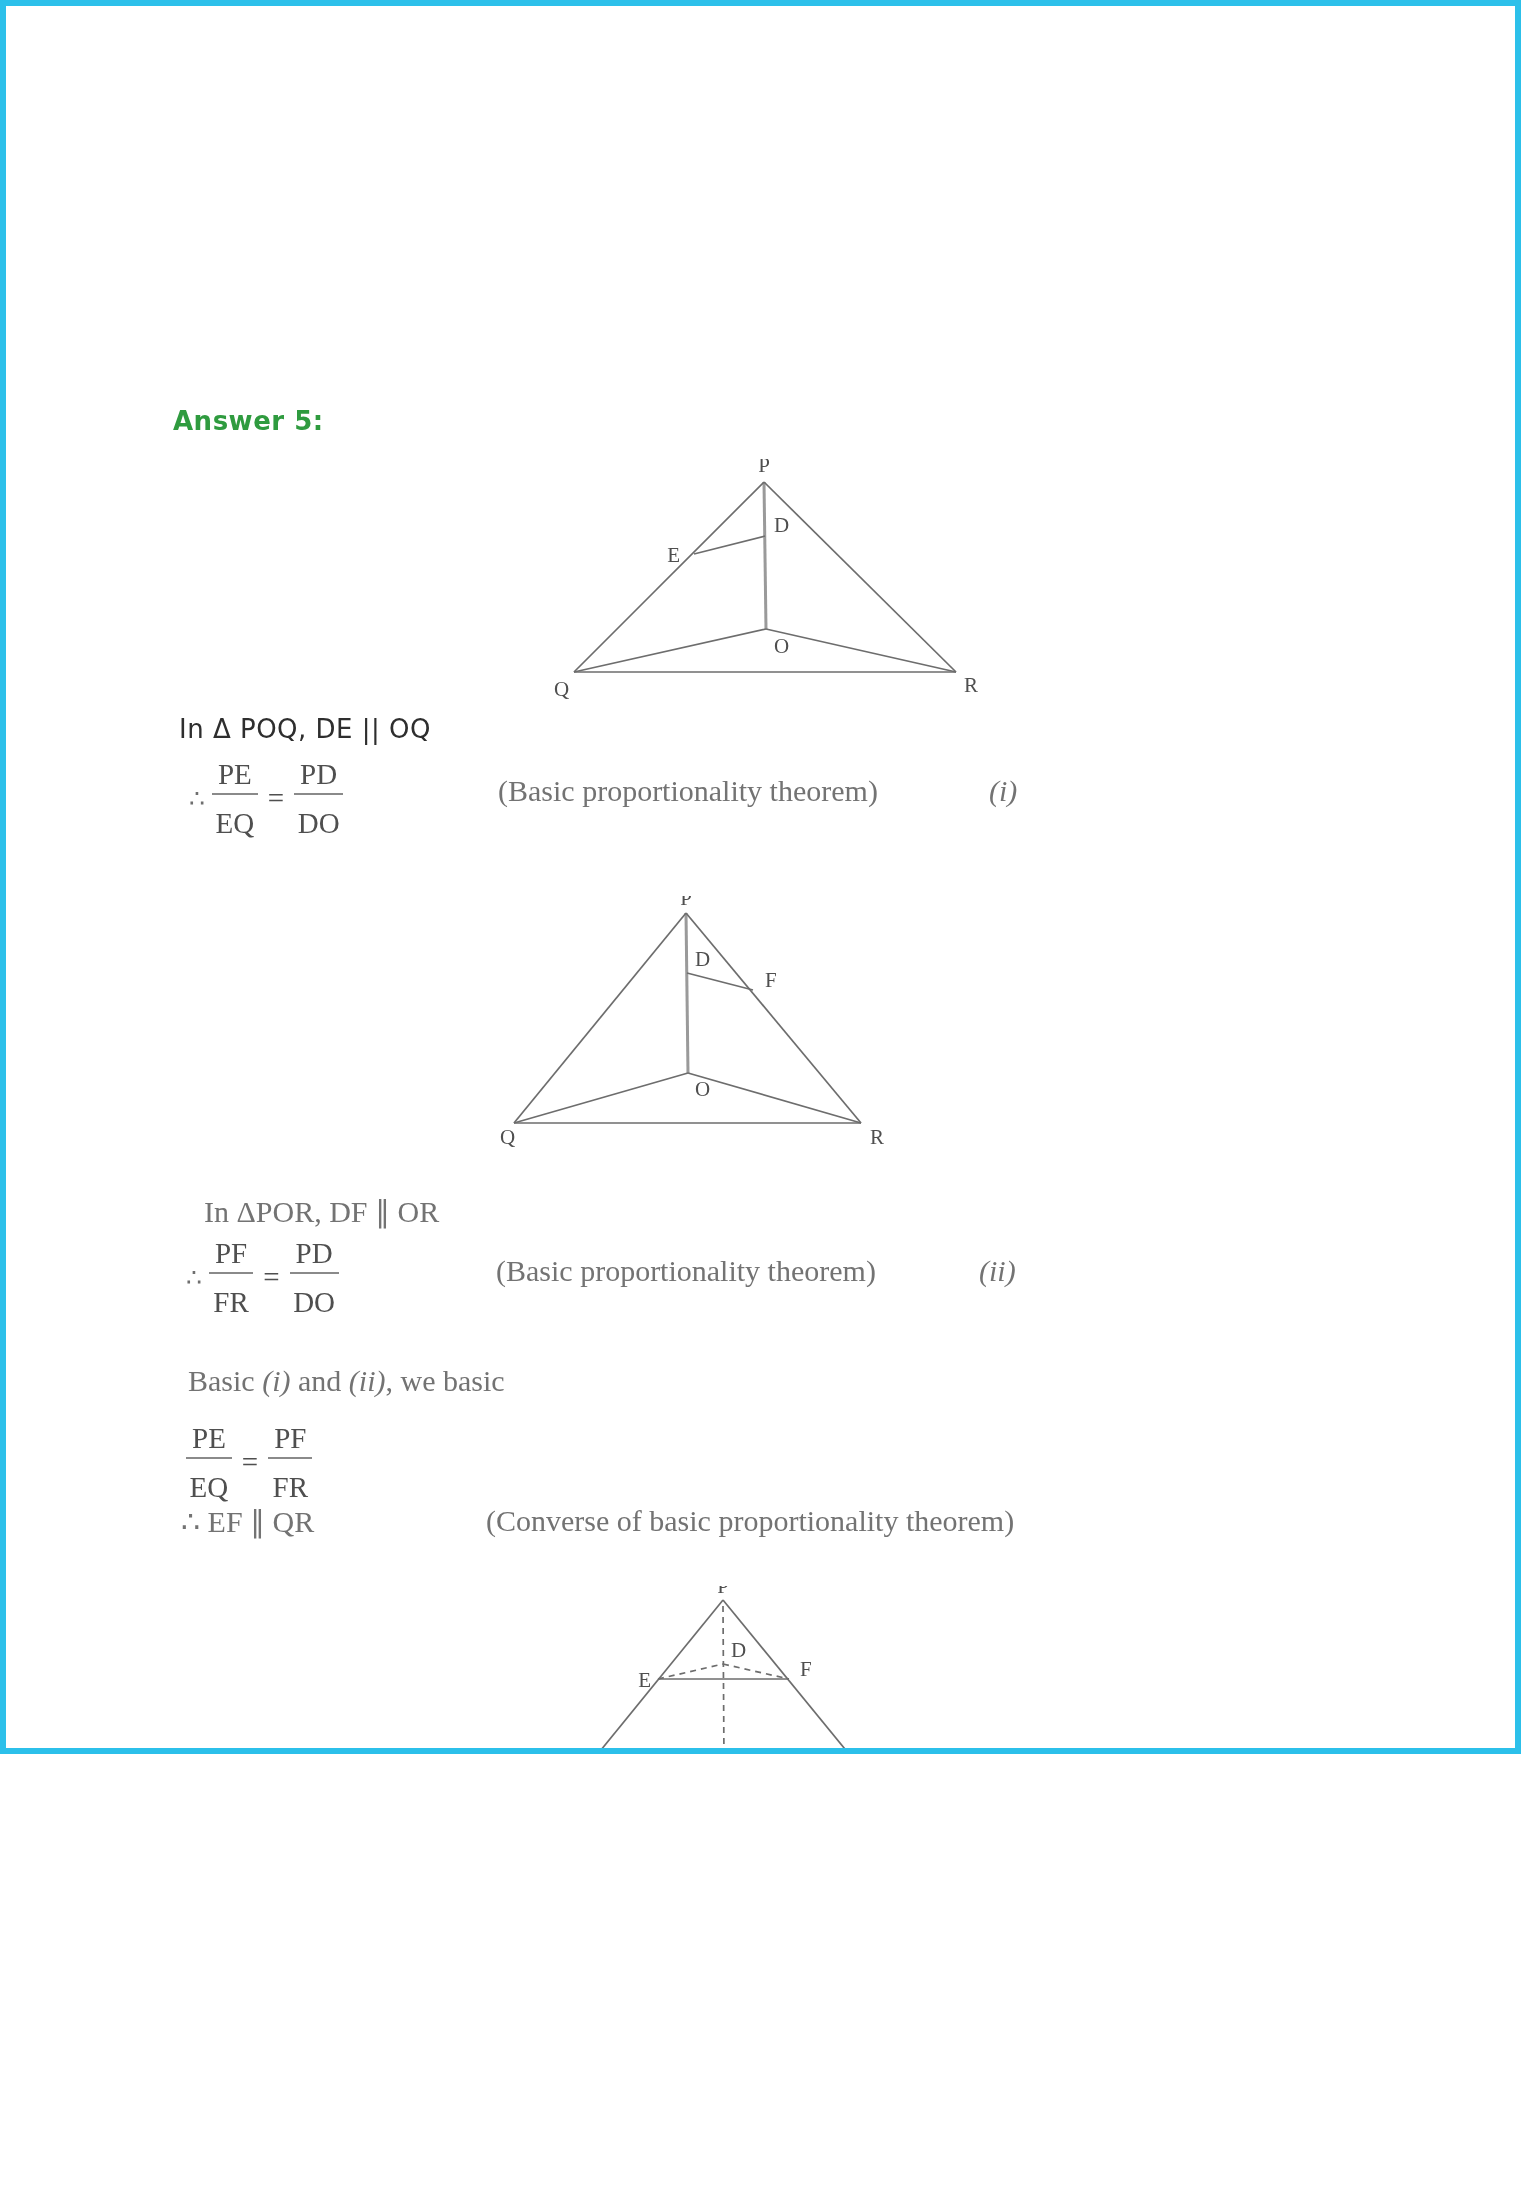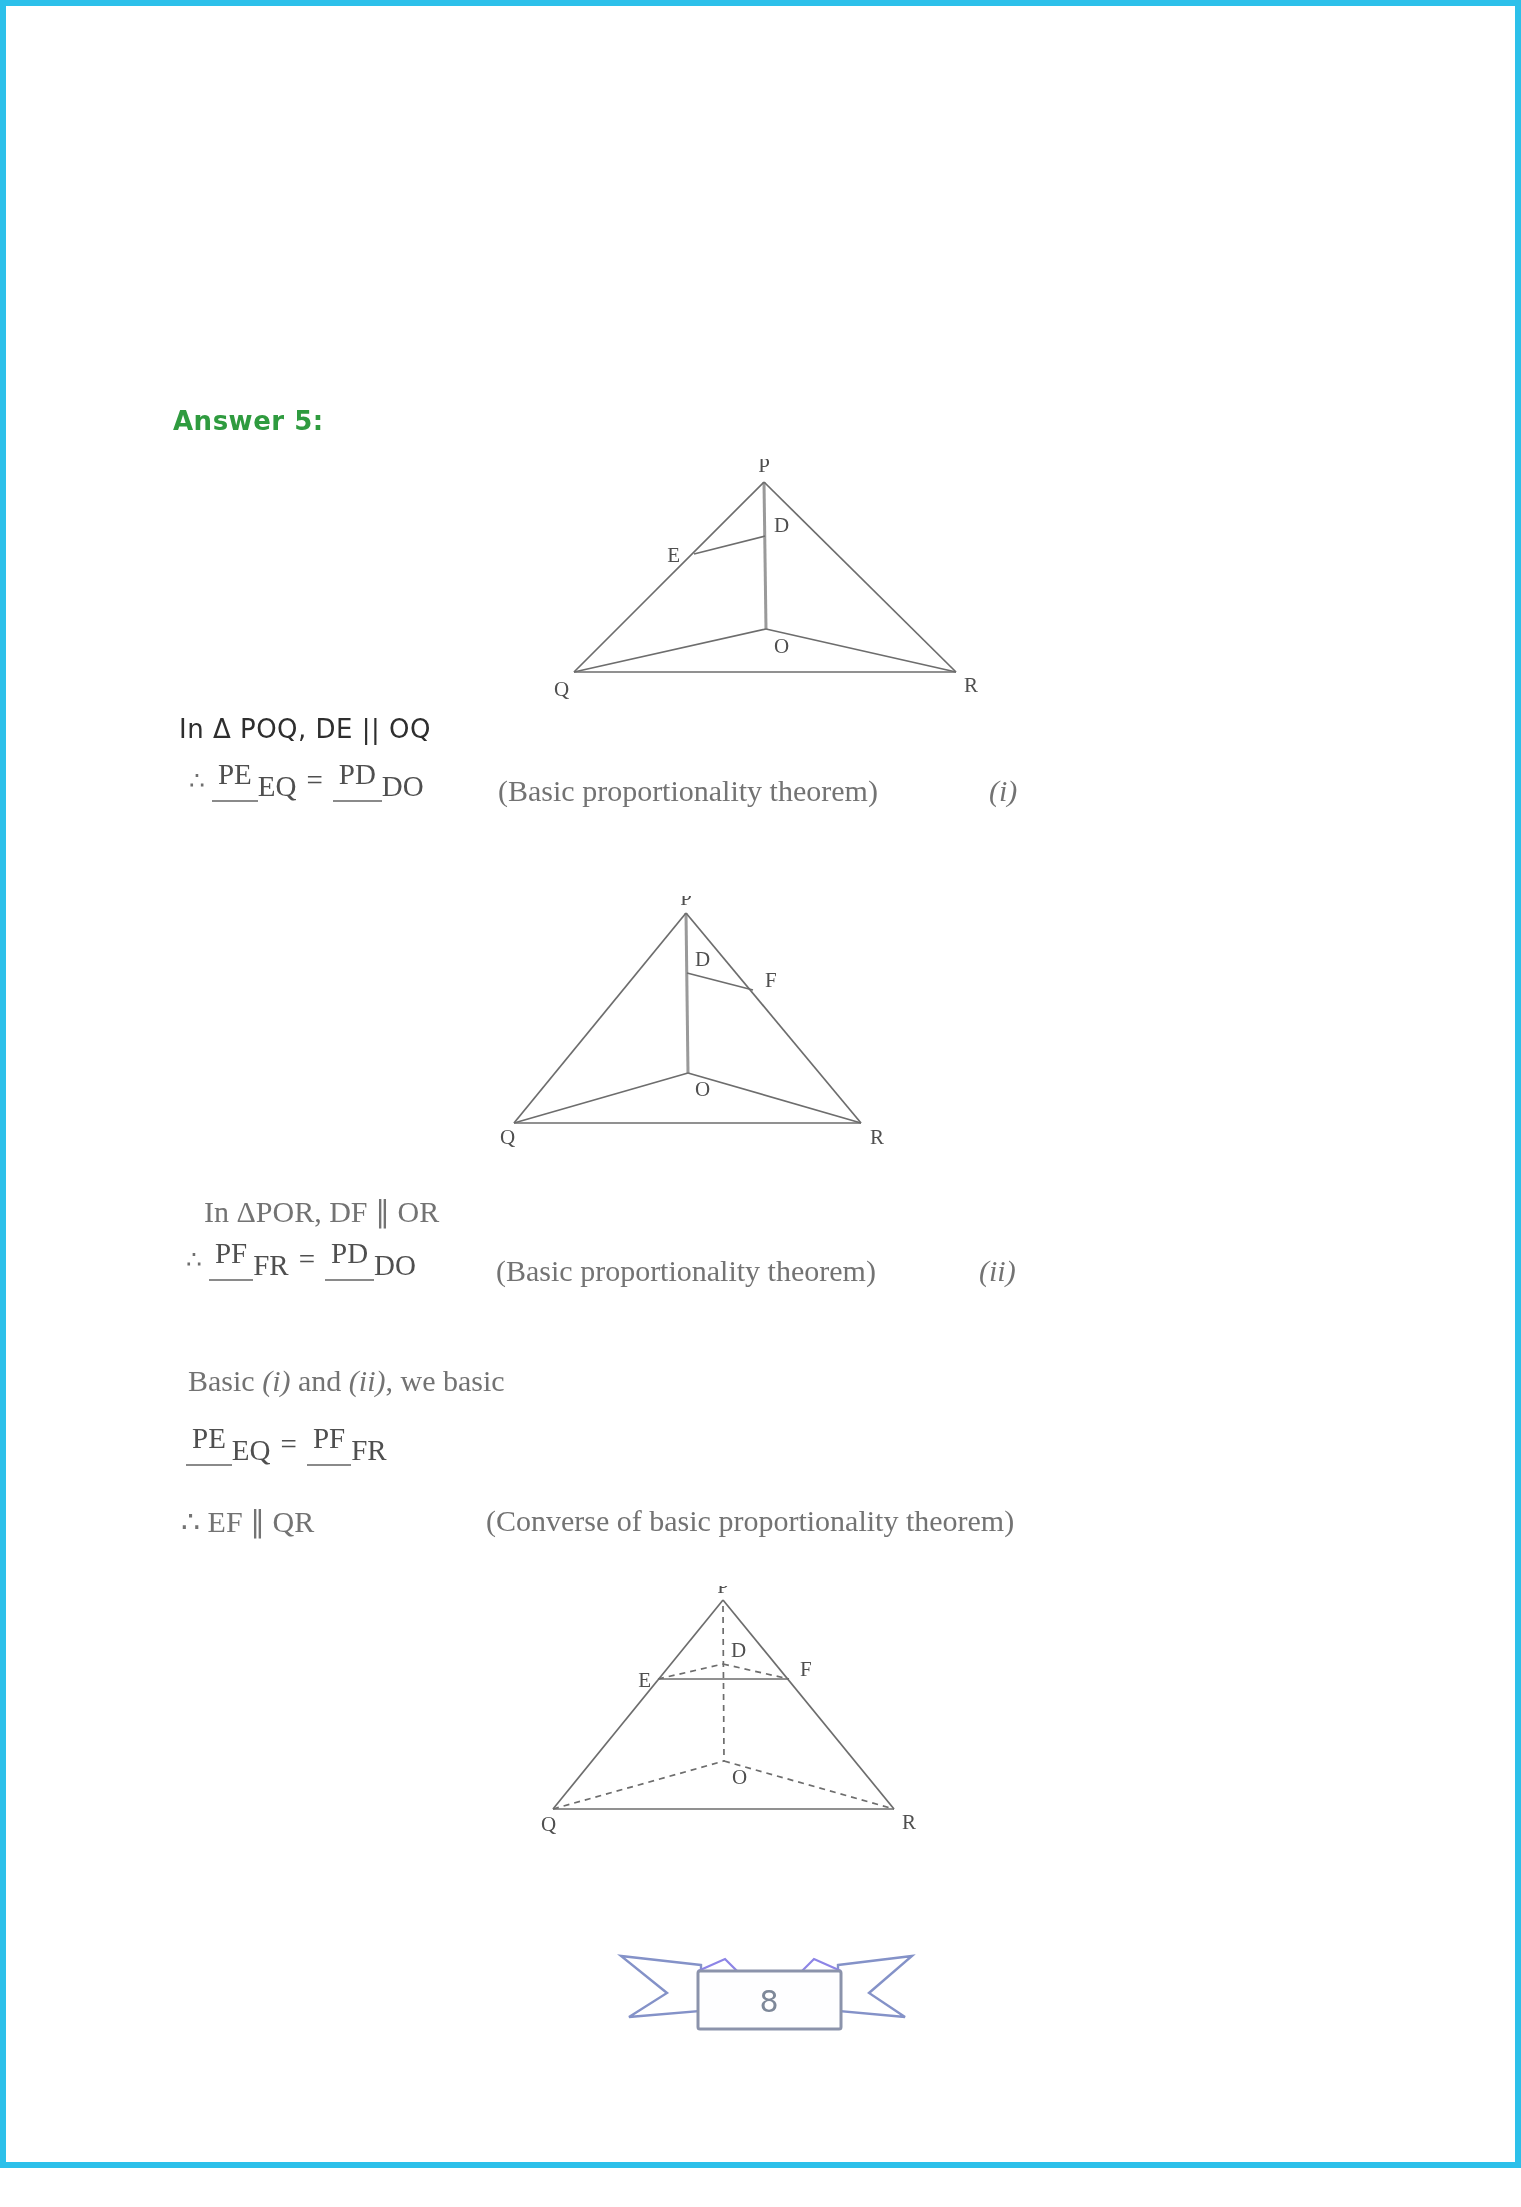--- a/index.html
+++ b/index.html
@@ -1,18 +1,18 @@
 <!DOCTYPE html>
 <html><head>
 <meta charset="utf-8">
 <style>
   html,body{margin:0;padding:0;background:#ffffff;}
   .page{
     position:relative;
-    width:1521px;height:2168px;
+    width:1521px;height:1754px;
     box-sizing:border-box;
     background:#ffffff;
     border:6px solid #2cc0ea;
     font-family:"Liberation Serif",serif;
     overflow:hidden;
   }
   .heading{
     position:absolute;left:167px;top:400px;
     font-family:"DejaVu Sans",sans-serif;
     font-weight:bold;font-size:26px;color:#2f9b3f;letter-spacing:.5px;
@@ -26,21 +26,21 @@
     position:absolute;
     font-family:"Liberation Serif",serif;
     font-size:30px;color:#737373;white-space:nowrap;
   }
   .ref{font-style:italic;}
   .equation{
     position:absolute;display:flex;align-items:center;
     font-family:"Liberation Serif",serif;color:#4f4f4f;font-size:29px;
   }
   .therefore{font-size:25px;color:#6f6f6f;margin-right:7px;}
-  .frac{display:inline-flex;flex-direction:row;text-align:center;line-height:1.12;}
+  .frac{display:inline-flex;flex-direction:column;text-align:center;line-height:1.12;}
   .frac .num{border-bottom:2px solid #8a8a8a;padding:0 6px 3px;}
   .frac .den{padding-top:12px;}
   .eq-sign{margin:0 10px;}
   .diagram{position:absolute;}
   .diagram text{
     font-family:"Liberation Serif",serif;
     font-size:21px;fill:#4f4f4f;
   }
   .dline{stroke:#6d6d6d;stroke-width:1.7;fill:none;}
   .dline-thick{stroke:#9a9a9a;stroke-width:3;fill:none;}

